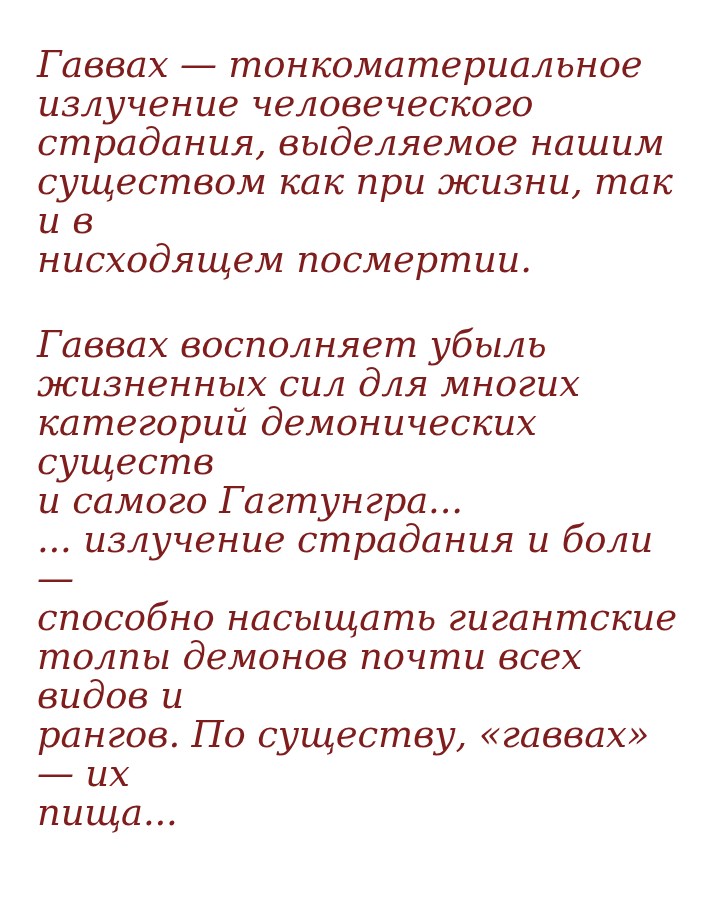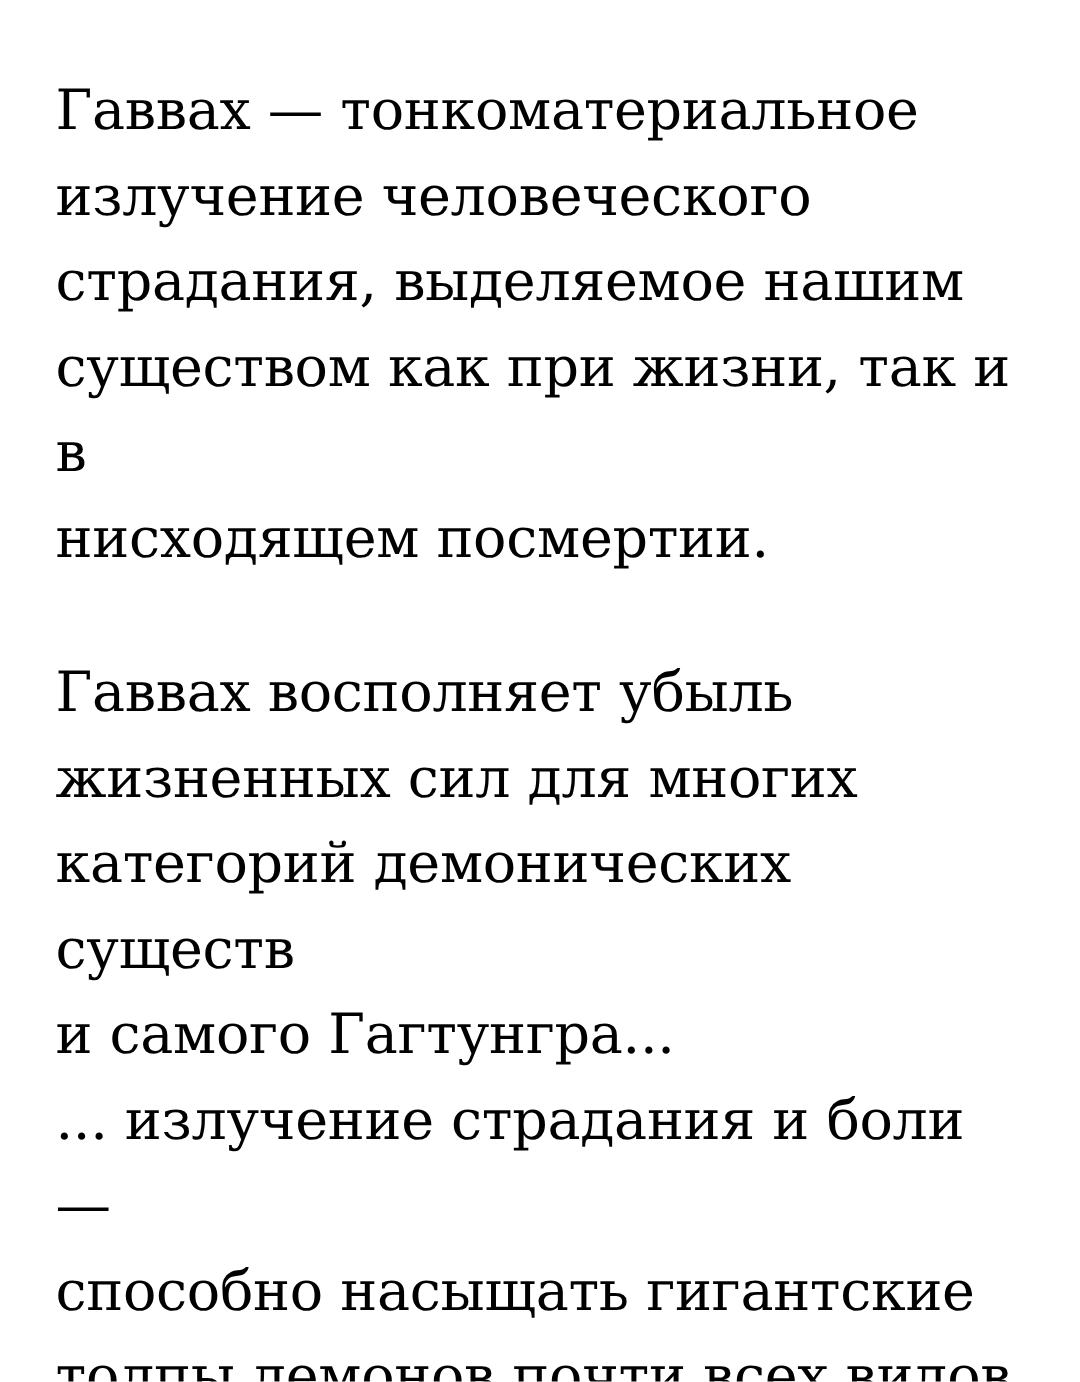--- a/index.html
+++ b/index.html
@@ -15,24 +15,25 @@
   .reader-page {
     box-sizing: border-box;
     width: 720px;
     height: 921px;
     padding: 45px 30px 0 37px;
     background: #ffffff;
   }
   .book-paragraph {
     margin: 0;
     font-family: "DejaVu Serif", "Liberation Serif", serif;
+    font-style: italic;
     font-weight: 400;
     font-size: 37px;
-    line-height: 57px;
-    color: #000000;
+    line-height: 39px;
+    color: #7f1d1d;
     white-space: pre-line;
     letter-spacing: -0.2px;
   }
   .book-paragraph + .book-paragraph {
     margin-top: 46px;
   }
 </style>
 </head>
 <body>
 

